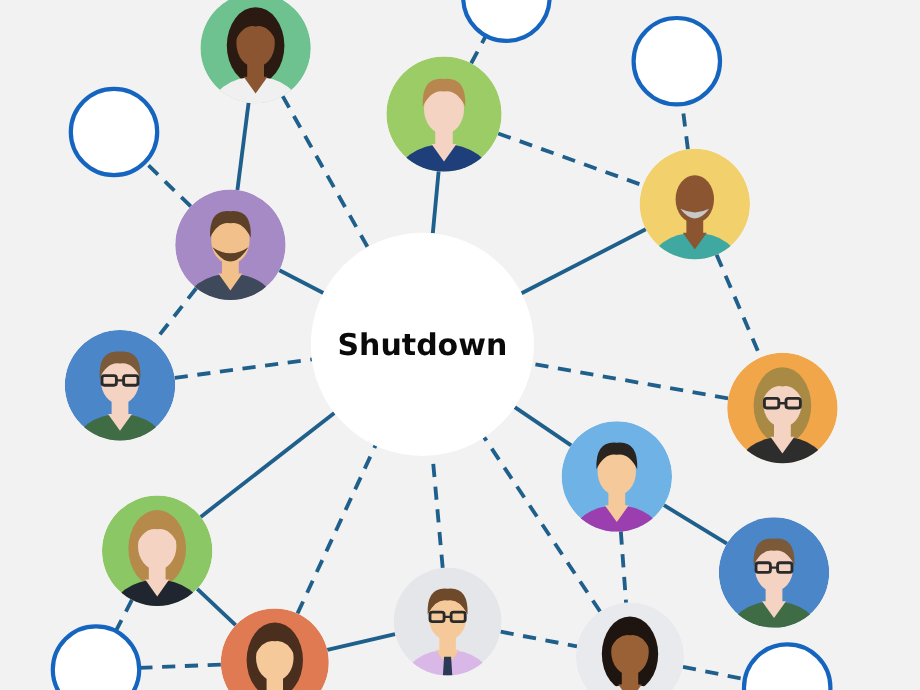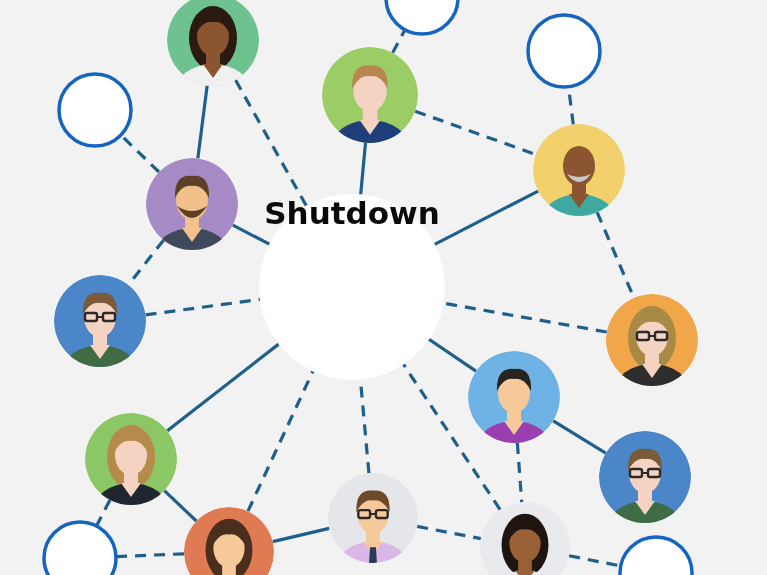--- a/index.html
+++ b/index.html
@@ -1,22 +1,22 @@
 <!DOCTYPE html>
 <html><head>
 <meta charset="utf-8">
 <style>
   html, body { margin: 0; padding: 0; }
   body { width: 767px; height: 575px; overflow: hidden; background: #f2f2f2; font-family: "Liberation Sans", sans-serif; }
   #stage { position: relative; width: 767px; height: 575px; }
   svg { position: absolute; left: 0; top: 0; }
   .center-label {
     position: absolute; left: 259px; top: 194px; width: 186px; height: 186px;
-    display: flex; justify-content: center; text-align: center;
-    font-family: "DejaVu Sans", sans-serif; font-weight: bold; font-size: 31px; line-height: 39px; color: #0a0a0a;
+    display: flex; align-items: center; justify-content: center; text-align: center;
+    font-family: "DejaVu Sans", sans-serif; font-weight: bold; font-size: 25px; line-height: 39px; color: #0a0a0a;
   }
 </style>
 </head>
 <body>
 
 <div id="stage">
   <svg id="diagram" width="767" height="575" viewBox="0 0 767 575">
     <g id="edges">
         <line x1="207.1574599242844" y1="85.62745582939792" x2="197.8425400757156" y2="158.37254417060208" stroke="#1f5f8b" stroke-width="3.2"></line>
         <line x1="235.55972225214913" y1="80.0881395415887" x2="306.39012675108984" y2="205.95223962244023" stroke="#1f5f8b" stroke-width="3.2" stroke-dasharray="11 8"></line>

